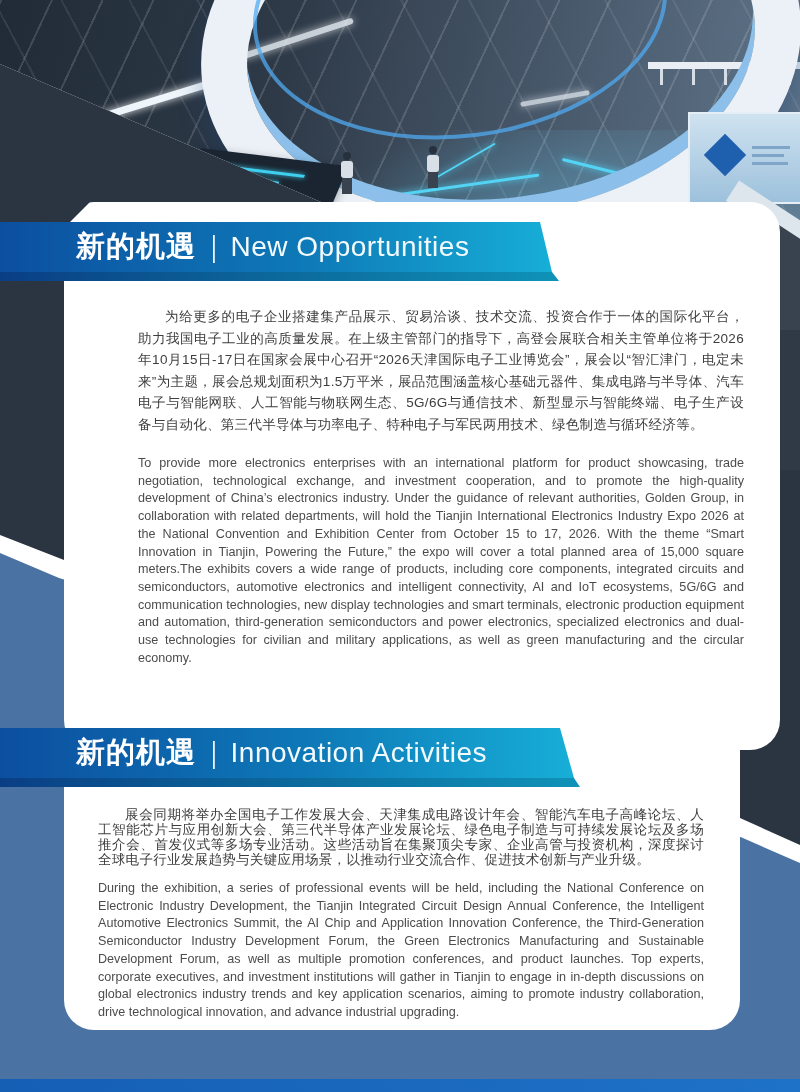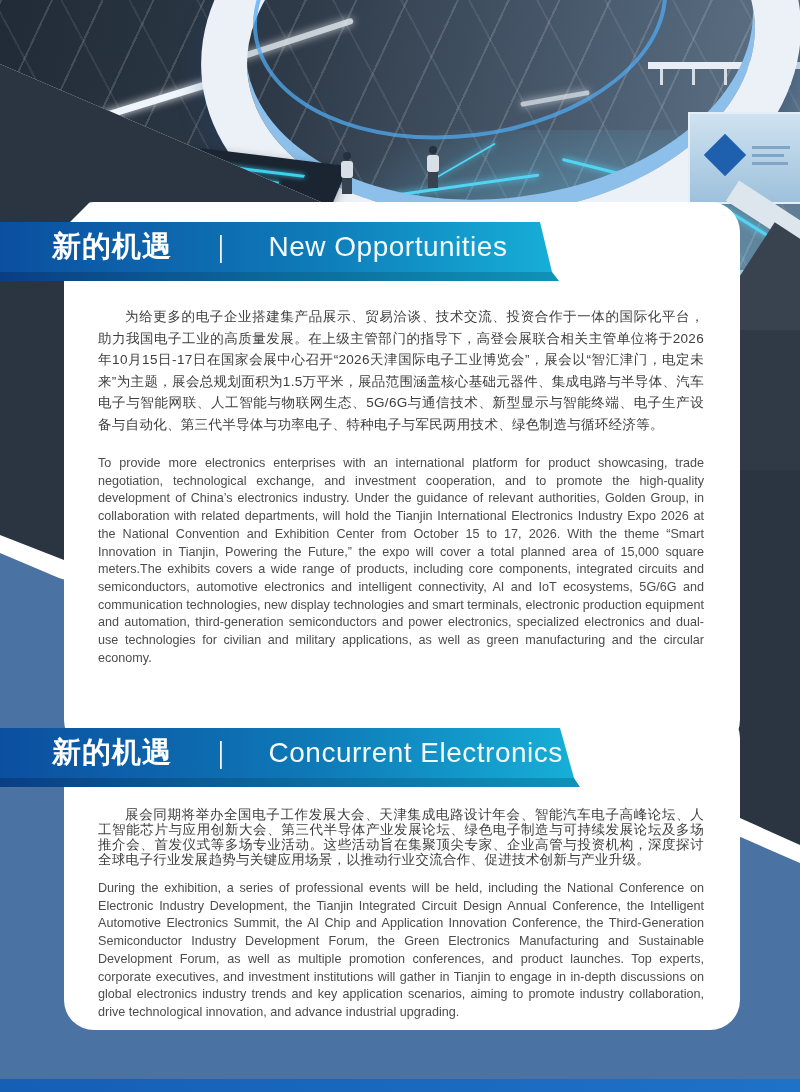--- a/index.html
+++ b/index.html
@@ -51,36 +51,36 @@
   .esc-dark{position:absolute;left:728px;top:250px;width:140px;height:130px;background:#39434f;transform:rotate(33deg);}
   .esc-base{position:absolute;left:736px;top:330px;width:70px;height:160px;background:#2f3a46;}
   
   .stripe-white{position:absolute;inset:0;background:#ffffff;
     clip-path:polygon(0 64px,335px 208px,520px 470px,800px 470px,800px 863px,736px 835px,505px 763px,385px 675px,59px 578px,0 553px);}
   .poly-dark{position:absolute;inset:0;background:#2b3542;
     clip-path:polygon(0 64px,335px 208px,520px 470px,800px 470px,800px 845px,740px 818px,510px 745px,390px 657px,64px 560px,0 535px);}
   
   .card{position:absolute;left:64px;width:676px;background:#ffffff;border-radius:30px;overflow:hidden;
     clip-path:polygon(0 26px,26px 0,100% 0,100% 100%,0 100%);}
-  .card1{top:202px;height:548px;}
+  .card1{top:202px;height:548px;padding-left:40px;}
   .card2{top:708px;height:322px;}
   .content{padding:0 36px 0 34px;}
   .zh{margin:0;font-size:13.5px;line-height:21.5px;letter-spacing:.3px;color:#3d3d3d;
     text-indent:2em;text-align:justify;}
   .en{margin:0;font-size:12.6px;line-height:17.7px;color:#4c4c4c;text-align:justify;}
   .card1 .zh{margin-top:25px;}
   .card1 .en{margin-top:20px;}
   .card2 .zh{margin-top:20px;line-height:15px;}
   .card2 .en{margin-top:13px;}
   
   .ribbon{position:absolute;left:0;}
   .ribbon1{top:222px;width:560px;}
   .ribbon2{top:728px;width:580px;}
-  .ribbon-main{height:50px;display:flex;align-items:center;padding-left:52px;box-sizing:border-box;
-    background:linear-gradient(90deg,#0c4fa0 0%,#0e7ab8 55%,#17b0d8 100%);gap:31px;}
+  .ribbon-main{height:50px;display:flex;align-items:center;padding-left:76px;box-sizing:border-box;
+    background:linear-gradient(90deg,#0c4fa0 0%,#0e7ab8 55%,#17b0d8 100%);}
   .ribbon1 .ribbon-main{clip-path:polygon(0 0,540px 0,552px 100%,0 100%);}
   .ribbon2 .ribbon-main{clip-path:polygon(0 0,560px 0,574px 100%,0 100%);}
   .ribbon-fold{height:9px;background:linear-gradient(90deg,#0a3e84 0%,#0c6d9e 55%,#0f93b8 100%);}
   .ribbon1 .ribbon-fold{clip-path:polygon(0 0,552px 0,559px 100%,0 100%);}
   .ribbon2 .ribbon-fold{clip-path:polygon(0 0,574px 0,580px 100%,0 100%);}
   .r-zh{font-size:29px;font-weight:bold;color:#ffffff;letter-spacing:1px;}
   .r-div{font-size:29px;font-weight:300;color:#ffffff;margin:0 13px 0 14px;transform:scaleX(.7);}
   .r-en{font-size:28px;font-weight:400;color:#f3fafe;letter-spacing:.5px;}
   
   .accent-bar{position:absolute;left:0;bottom:0;width:800px;height:13px;
@@ -161,20 +161,20 @@
       <div style="height:79px;"></div>
       <p class="zh">展会同期将举办全国电子工作发展大会、天津集成电路设计年会、智能汽车电子高峰论坛、人工智能芯片与应用创新大会、第三代半导体产业发展论坛、绿色电子制造与可持续发展论坛及多场推介会、首发仪式等多场专业活动。这些活动旨在集聚顶尖专家、企业高管与投资机构，深度探讨全球电子行业发展趋势与关键应用场景，以推动行业交流合作、促进技术创新与产业升级。</p>
       <p class="en">During the exhibition, a series of professional events will be held, including the National Conference on Electronic Industry Development, the Tianjin Integrated Circuit Design Annual Conference, the Intelligent Automotive Electronics Summit, the AI Chip and Application Innovation Conference, the Third-Generation Semiconductor Industry Development Forum, the Green Electronics Manufacturing and Sustainable Development Forum, as well as multiple promotion conferences, and product launches. Top experts, corporate executives, and investment institutions will gather in Tianjin to engage in in-depth discussions on global electronics industry trends and key application scenarios, aiming to promote industry collaboration, drive technological innovation, and advance industrial upgrading.</p>
     </div>
   </section>
 
   <div class="ribbon ribbon2">
     <div class="ribbon-main">
       <span class="r-zh">新的机遇</span>
       <span class="r-div">|</span>
-      <span class="r-en">Concurrent Electronics</span>
+      <span class="r-en">Innovation Activities</span>
     </div>
     <div class="ribbon-fold"></div>
   </div>
 
   <div class="accent-bar"></div>
 
 </div>
 
 </body></html>

